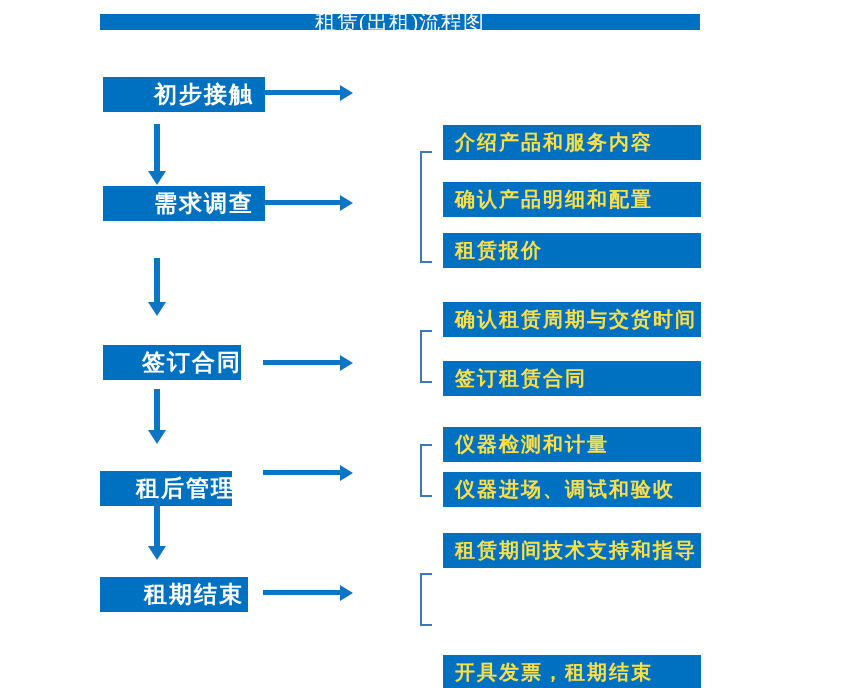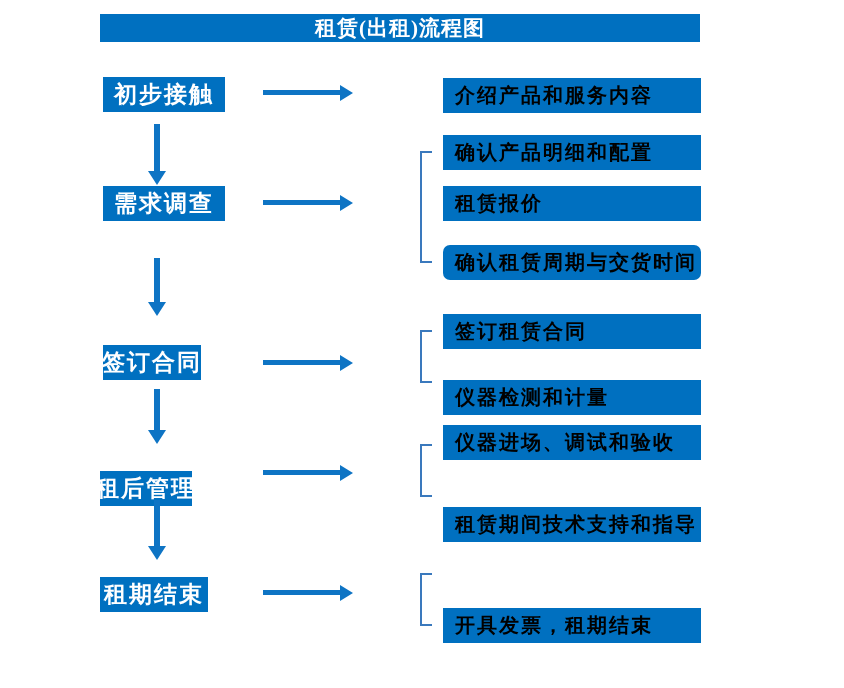--- a/index.html
+++ b/index.html
@@ -11,58 +11,60 @@
     position: relative;
     width: 844px;
     height: 688px;
     background: #ffffff;
     overflow: hidden;
     font-family: "Liberation Serif", "DejaVu Serif", serif;
   }
   .title-bar {
     position: absolute;
     left: 100px; top: 14px;
-    width: 600px; height: 28px;
+    width: 600px; height: 16px;
     background: var(--box-blue);
     color: #ffffff;
-    font-weight: bold;
+    font-weight: normal;
     font-size: 21px;
     letter-spacing: 1px;
     display: flex;
     align-items: center;
     justify-content: center;
   }
   .stage-box {
     position: absolute;
     height: 35px;
     background: var(--box-blue);
     color: #ffffff;
     font-weight: bold;
     font-size: 23px;
     letter-spacing: 2px;
     display: flex;
     align-items: center;
     justify-content: center;
     white-space: nowrap;
+    padding-left: 40px;
   }
   .detail-box {
     position: absolute;
     left: 443px;
     width: 258px;
     height: 35px;
     background: var(--box-blue);
-    color: #000000;
+    color: #fde047;
     font-weight: bold;
     font-size: 20px;
     letter-spacing: 2px;
     display: flex;
     align-items: center;
     padding-left: 12px;
     box-sizing: border-box;
     white-space: nowrap;
+    margin-top: 47px;
   }
   .h-arrow {
     position: absolute;
     left: 263px;
     width: 90px;
     height: 16px;
   }
   .h-arrow .shaft {
     position: absolute;
     left: 0; right: 11px; top: 5px;
@@ -159,20 +161,20 @@
     </div>
 
   <div class="bracket" style="top:151px; height:112px;"></div>
   <div class="bracket" style="top:330px; height:53px;"></div>
   <div class="bracket" style="top:444px; height:53px;"></div>
   <div class="bracket" style="top:573px; height:53px;"></div>
 
   <div class="detail-box" style="top:78px;">介绍产品和服务内容</div>
   <div class="detail-box" style="top:135px;">确认产品明细和配置</div>
   <div class="detail-box" style="top:186px;">租赁报价</div>
-  <div class="detail-box" style="top:245px;border-radius:7px;">确认租赁周期与交货时间</div>
+  <div class="detail-box" style="top:255px;">确认租赁周期与交货时间</div>
   <div class="detail-box" style="top:314px;">签订租赁合同</div>
   <div class="detail-box" style="top:380px;">仪器检测和计量</div>
   <div class="detail-box" style="top:425px;">仪器进场、调试和验收</div>
-  <div class="detail-box" style="top:507px;">租赁期间技术支持和指导</div>
+  <div class="detail-box" style="top:486px;">租赁期间技术支持和指导</div>
   <div class="detail-box" style="top:608px;">开具发票，租期结束</div>
 
 </div>
 
 </body></html>

